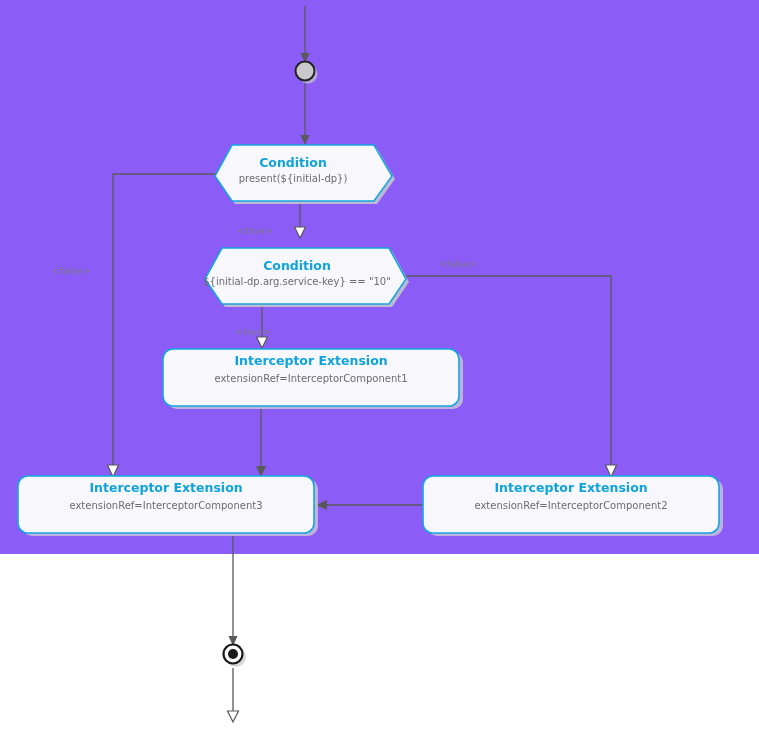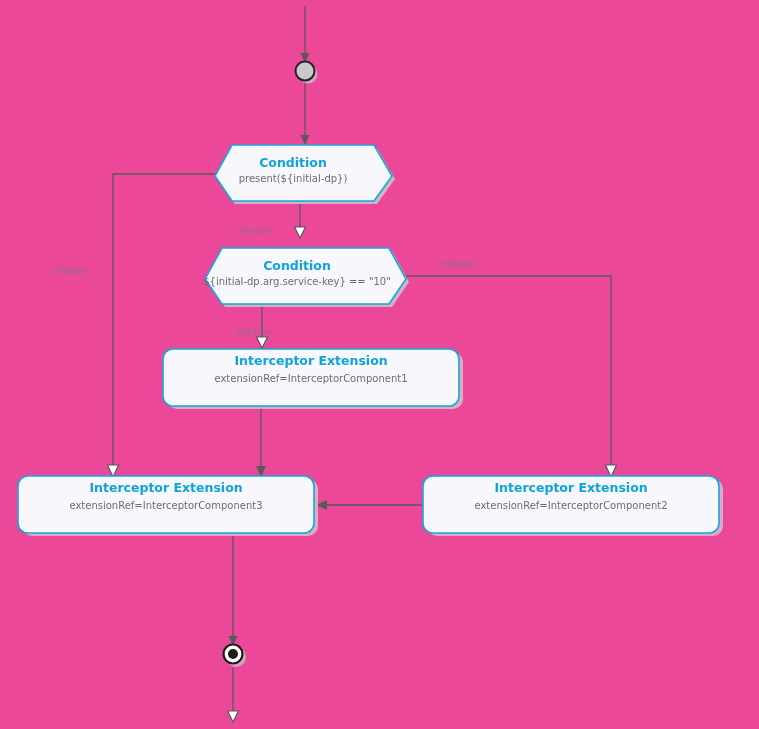--- a/index.html
+++ b/index.html
@@ -9,22 +9,22 @@
   }
   body {
     width: 759px;
     height: 729px;
     overflow: hidden;
     font-family: "DejaVu Sans", "Liberation Sans", sans-serif;
   }
   #canvas {
     position: relative;
     width: 759px;
-    height: 729px;
-    background: #ec4899;
+    height: 554px;
+    background: #8b5cf6;
   }
   svg#diagram {
     position: absolute;
     left: 0;
     top: 0;
     width: 759px;
     height: 729px;
   }
   .node-title {
     font-family: "DejaVu Sans", "Liberation Sans", sans-serif;

